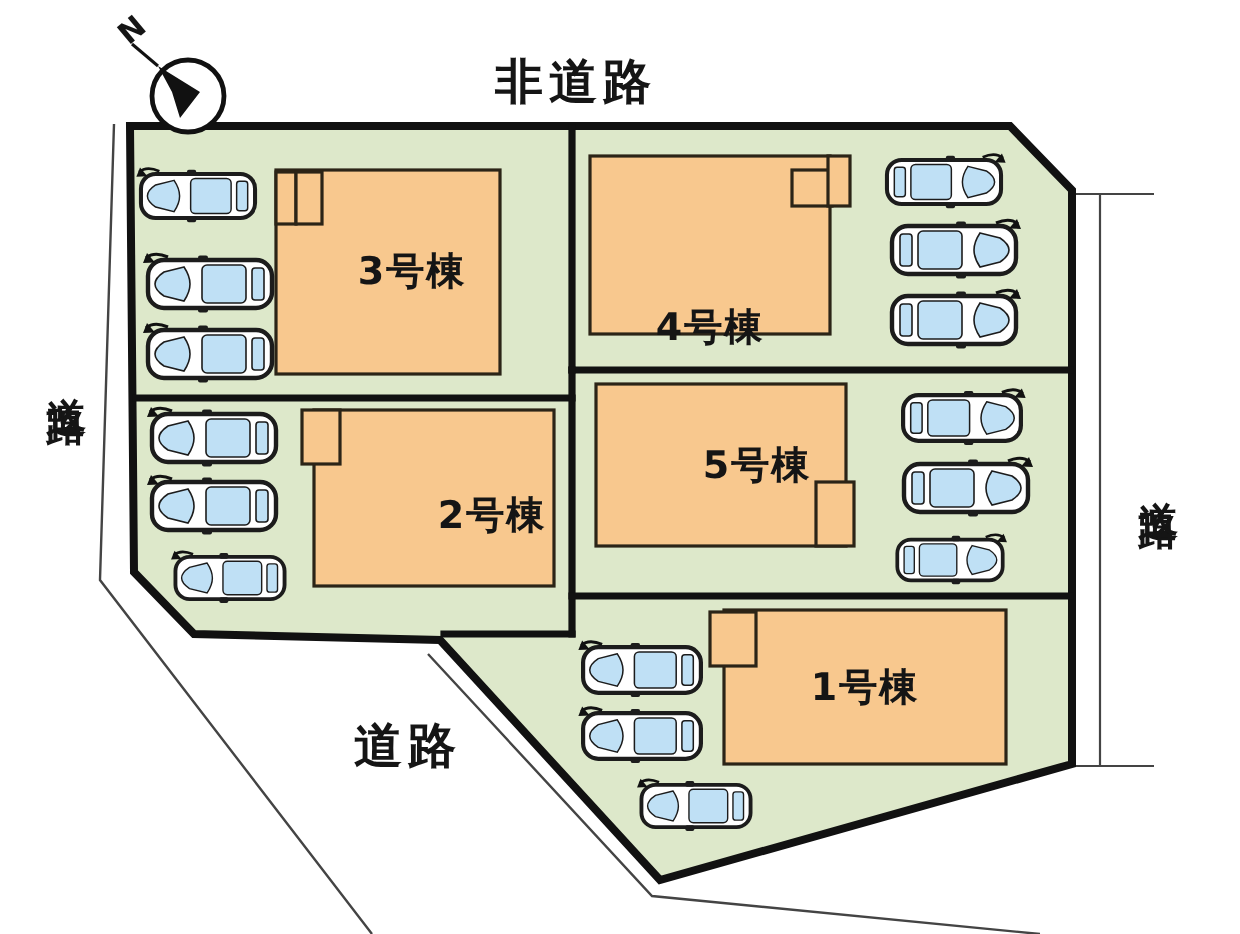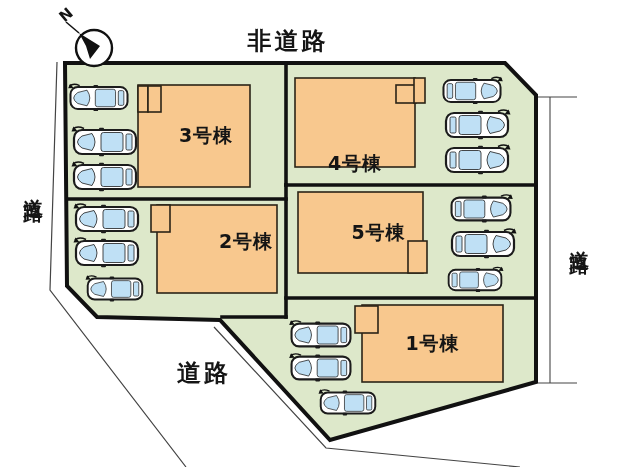--- a/index.html
+++ b/index.html
@@ -113,19 +113,19 @@
   <div class="lbl road-v" style="left:20px;top:160px;width:28px;height:54px;">道路</div>
 
   <div class="lbl road-v" style="left:566px;top:212px;width:28px;height:54px;">道路</div>
 
   <div class="lbl road-h" style="left:176px;top:360px;width:56px;height:26px;">道路</div>
 
   <div class="lbl bldg-label" style="left:138px;top:85px;width:136px;height:102px;">3号棟</div>
 
   <div class="lbl bldg-label" style="left:295px;top:78px;width:120px;height:89px;margin-top:41px;">4号棟</div>
 
-  <div class="lbl bldg-label" style="left:157px;top:190px;width:120px;height:104px;padding-left:29px;">2号棟</div>
+  <div class="lbl bldg-label" style="left:157px;top:206px;width:120px;height:104px;padding-left:29px;">2号棟</div>
 
   <div class="lbl bldg-label" style="left:316px;top:192px;width:125px;height:82px;">5号棟</div>
 
   <div class="lbl bldg-label" style="left:362px;top:305px;width:141px;height:77px;">1号棟</div>
 
 </div>
 
 </body></html>

